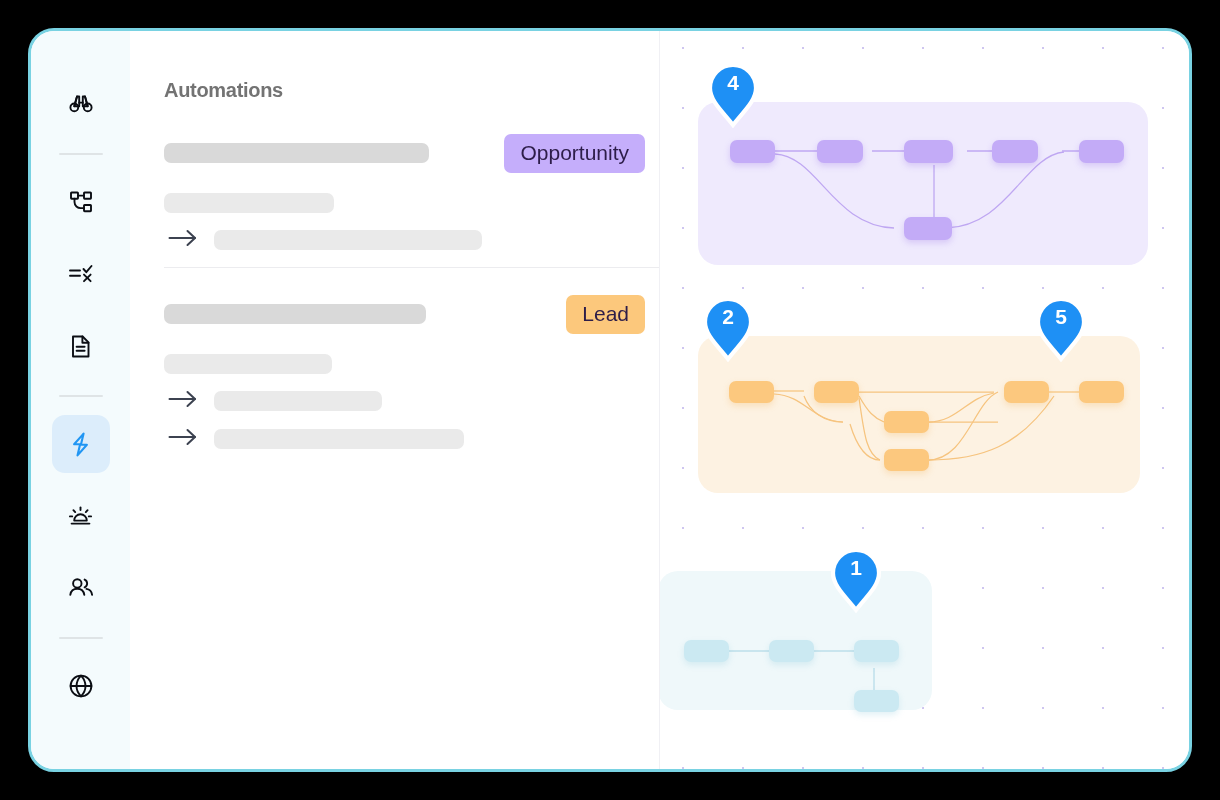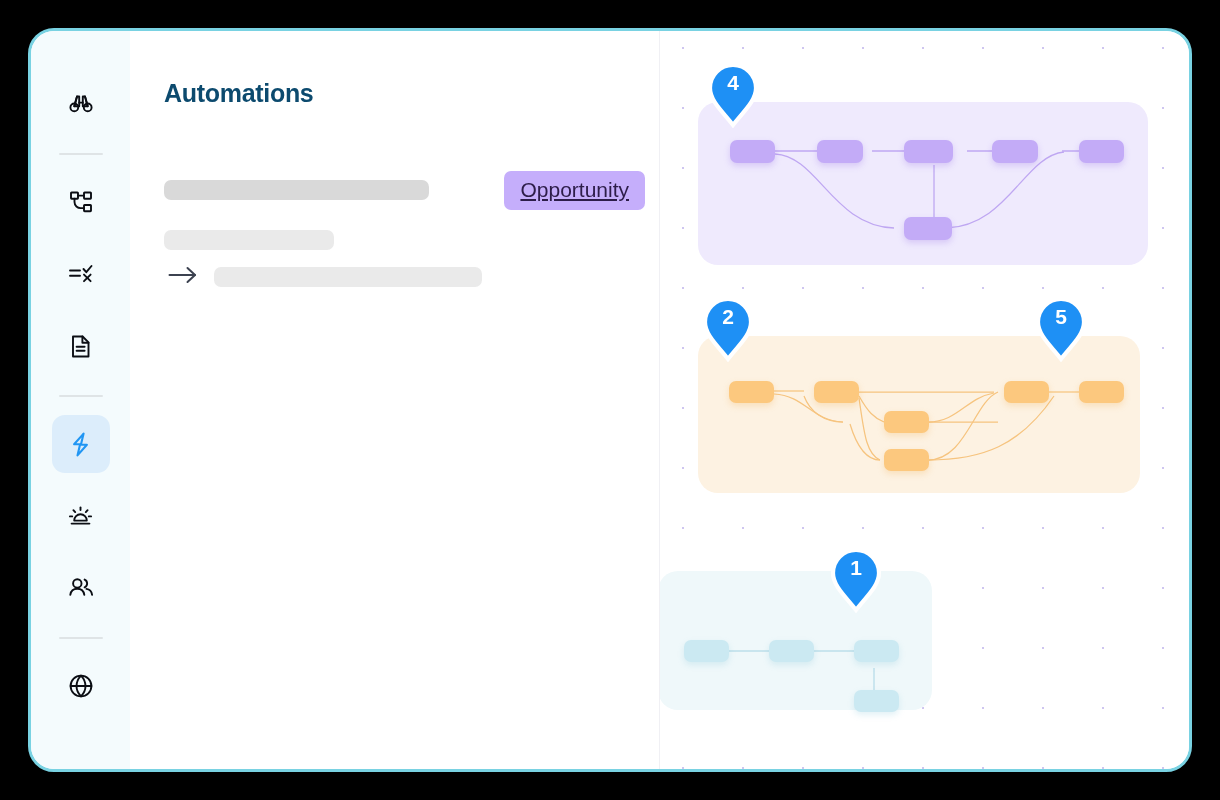--- a/index.html
+++ b/index.html
@@ -66,25 +66,25 @@
     width: 530px;
     flex: 0 0 530px;
     background: #FFFFFF;
     padding: 48px 0 0 34px;
     position: relative;
     z-index: 4;
     border-right: 1px solid #F0F0F4;
   }
 
   #page-title {
-    font-size: 25px;
+    font-size: 20px;
     font-weight: bold;
-    color: #0c4a6e;
+    color: #737373;
     letter-spacing: -0.3px;
-    margin-bottom: 60px;
+    margin-bottom: 29px;
   }
 
   .automation-group { padding-bottom: 16px; }
   .automation-group + .automation-group { border-top: 1px solid #ECECEF; padding-top: 24px; }
 
   .group-head {
     display: flex;
     align-items: center;
     justify-content: space-between;
     min-height: 44px;
@@ -98,21 +98,20 @@
   }
   .bar.light { background: #EAEAEA; }
 
   .badge {
     font-size: 21px;
     color: #2D1D49;
     padding: 8px 16px 10px 16px;
     border-radius: 7px;
     white-space: nowrap;
     line-height: 1;
-    text-decoration: underline;
   }
   .badge.opportunity { background: #C5AEFB; }
   .badge.lead        { background: #FCC87C; }
   .badge.account     { background: #A5E0F5; }
 
   .sub-bar-row { margin-top: 18px; }
   .step-row {
     display: flex;
     align-items: center;
     margin-top: 16px;
@@ -317,20 +316,47 @@
         <span class="arrow-icon">
           <svg width="30" height="18" viewBox="0 0 30 18" fill="none" stroke="#3C4250" stroke-width="2" stroke-linecap="round" stroke-linejoin="round">
             <path d="M1.5 9 H27"></path>
               <path d="M19.5 2 L27 9 L19.5 16"></path>
           </svg>
         </span>
         <div class="bar light" style="width:268px"></div>
       </div>
     </section>
 
+    <section class="automation-group">
+      <div class="group-head">
+        <div class="bar" style="width:262px"></div>
+        <div class="badge lead">Lead</div>
+      </div>
+      <div class="sub-bar-row">
+        <div class="bar light" style="width:168px"></div>
+      </div>
+      <div class="step-row">
+        <span class="arrow-icon">
+          <svg width="30" height="18" viewBox="0 0 30 18" fill="none" stroke="#3C4250" stroke-width="2" stroke-linecap="round" stroke-linejoin="round">
+            <path d="M1.5 9 H27"></path>
+              <path d="M19.5 2 L27 9 L19.5 16"></path>
+          </svg>
+        </span>
+        <div class="bar light" style="width:168px"></div>
+      </div>
+      <div class="step-row">
+        <span class="arrow-icon">
+          <svg width="30" height="18" viewBox="0 0 30 18" fill="none" stroke="#3C4250" stroke-width="2" stroke-linecap="round" stroke-linejoin="round">
+            <path d="M1.5 9 H27"></path>
+              <path d="M19.5 2 L27 9 L19.5 16"></path>
+          </svg>
+        </span>
+        <div class="bar light" style="width:250px"></div>
+      </div>
+    </section>
 
 
   </main>
 
   <section id="canvas">
 
     <div class="flow-card" id="flow-cyan">
       <div class="glow"></div>
       <svg class="flow-svg" viewBox="0 0 274 139" preserveAspectRatio="none">
         <g fill="none" stroke="#BCDFEA" stroke-width="1.4">

